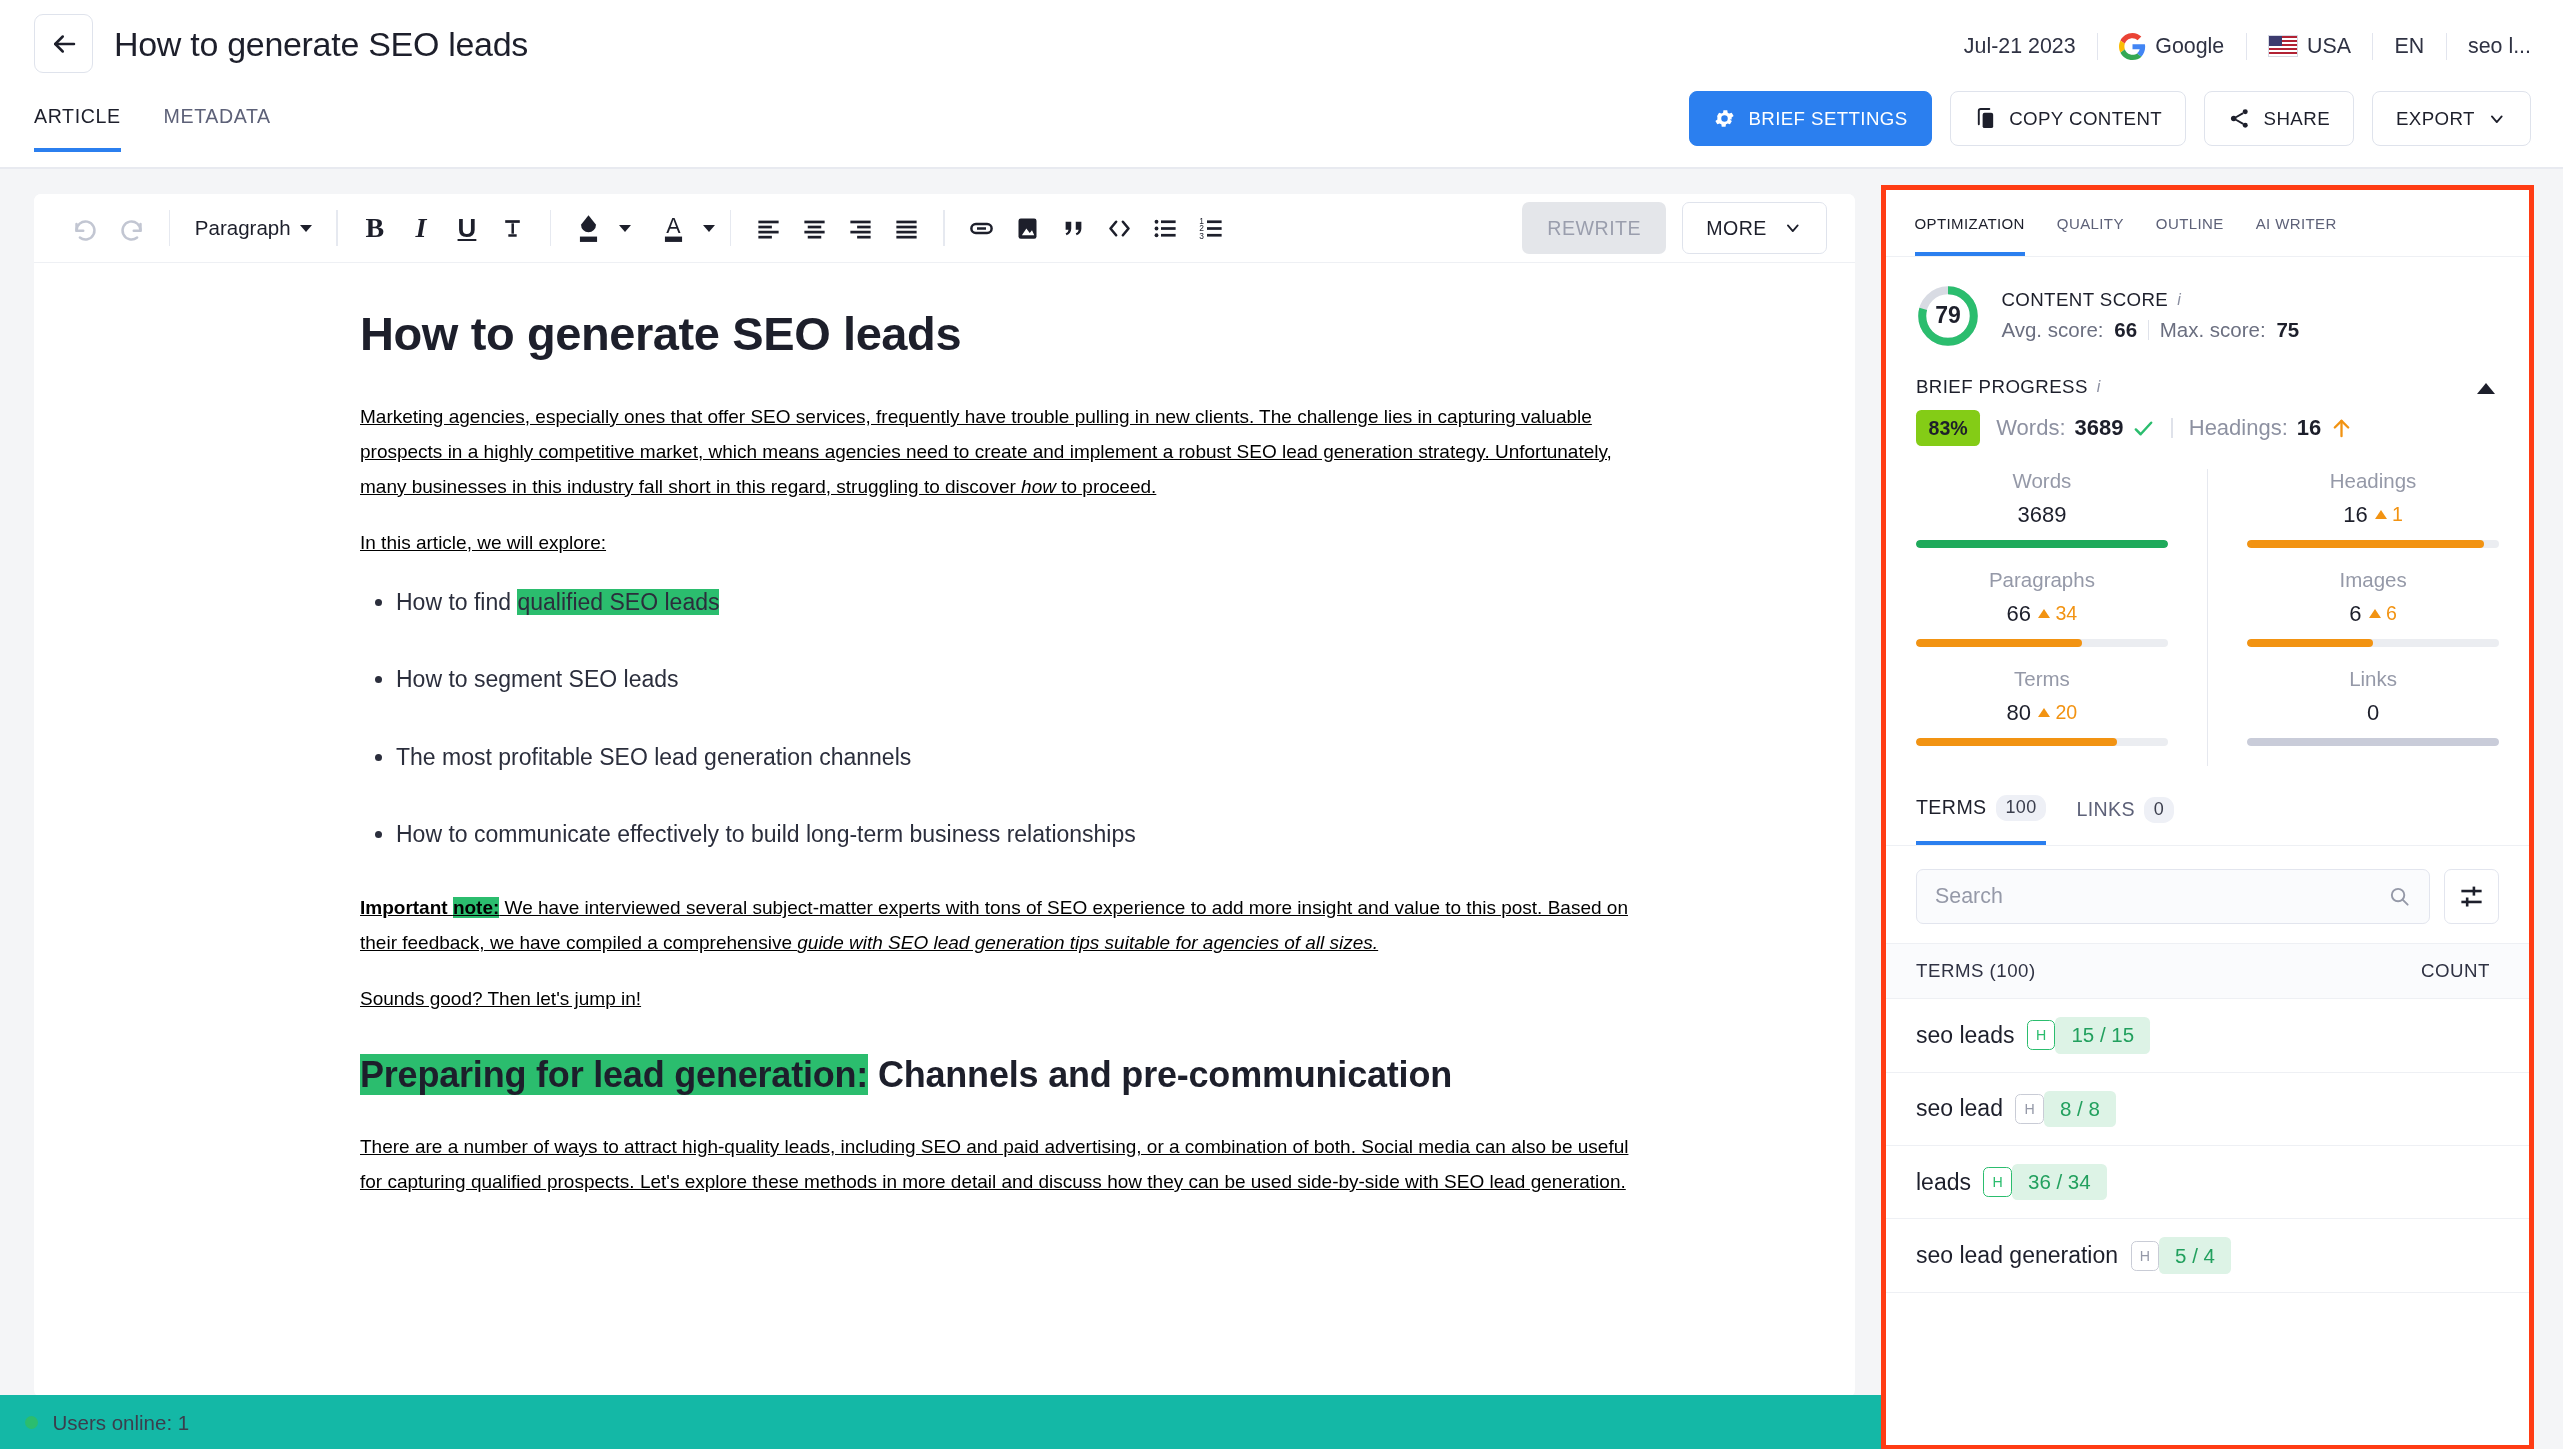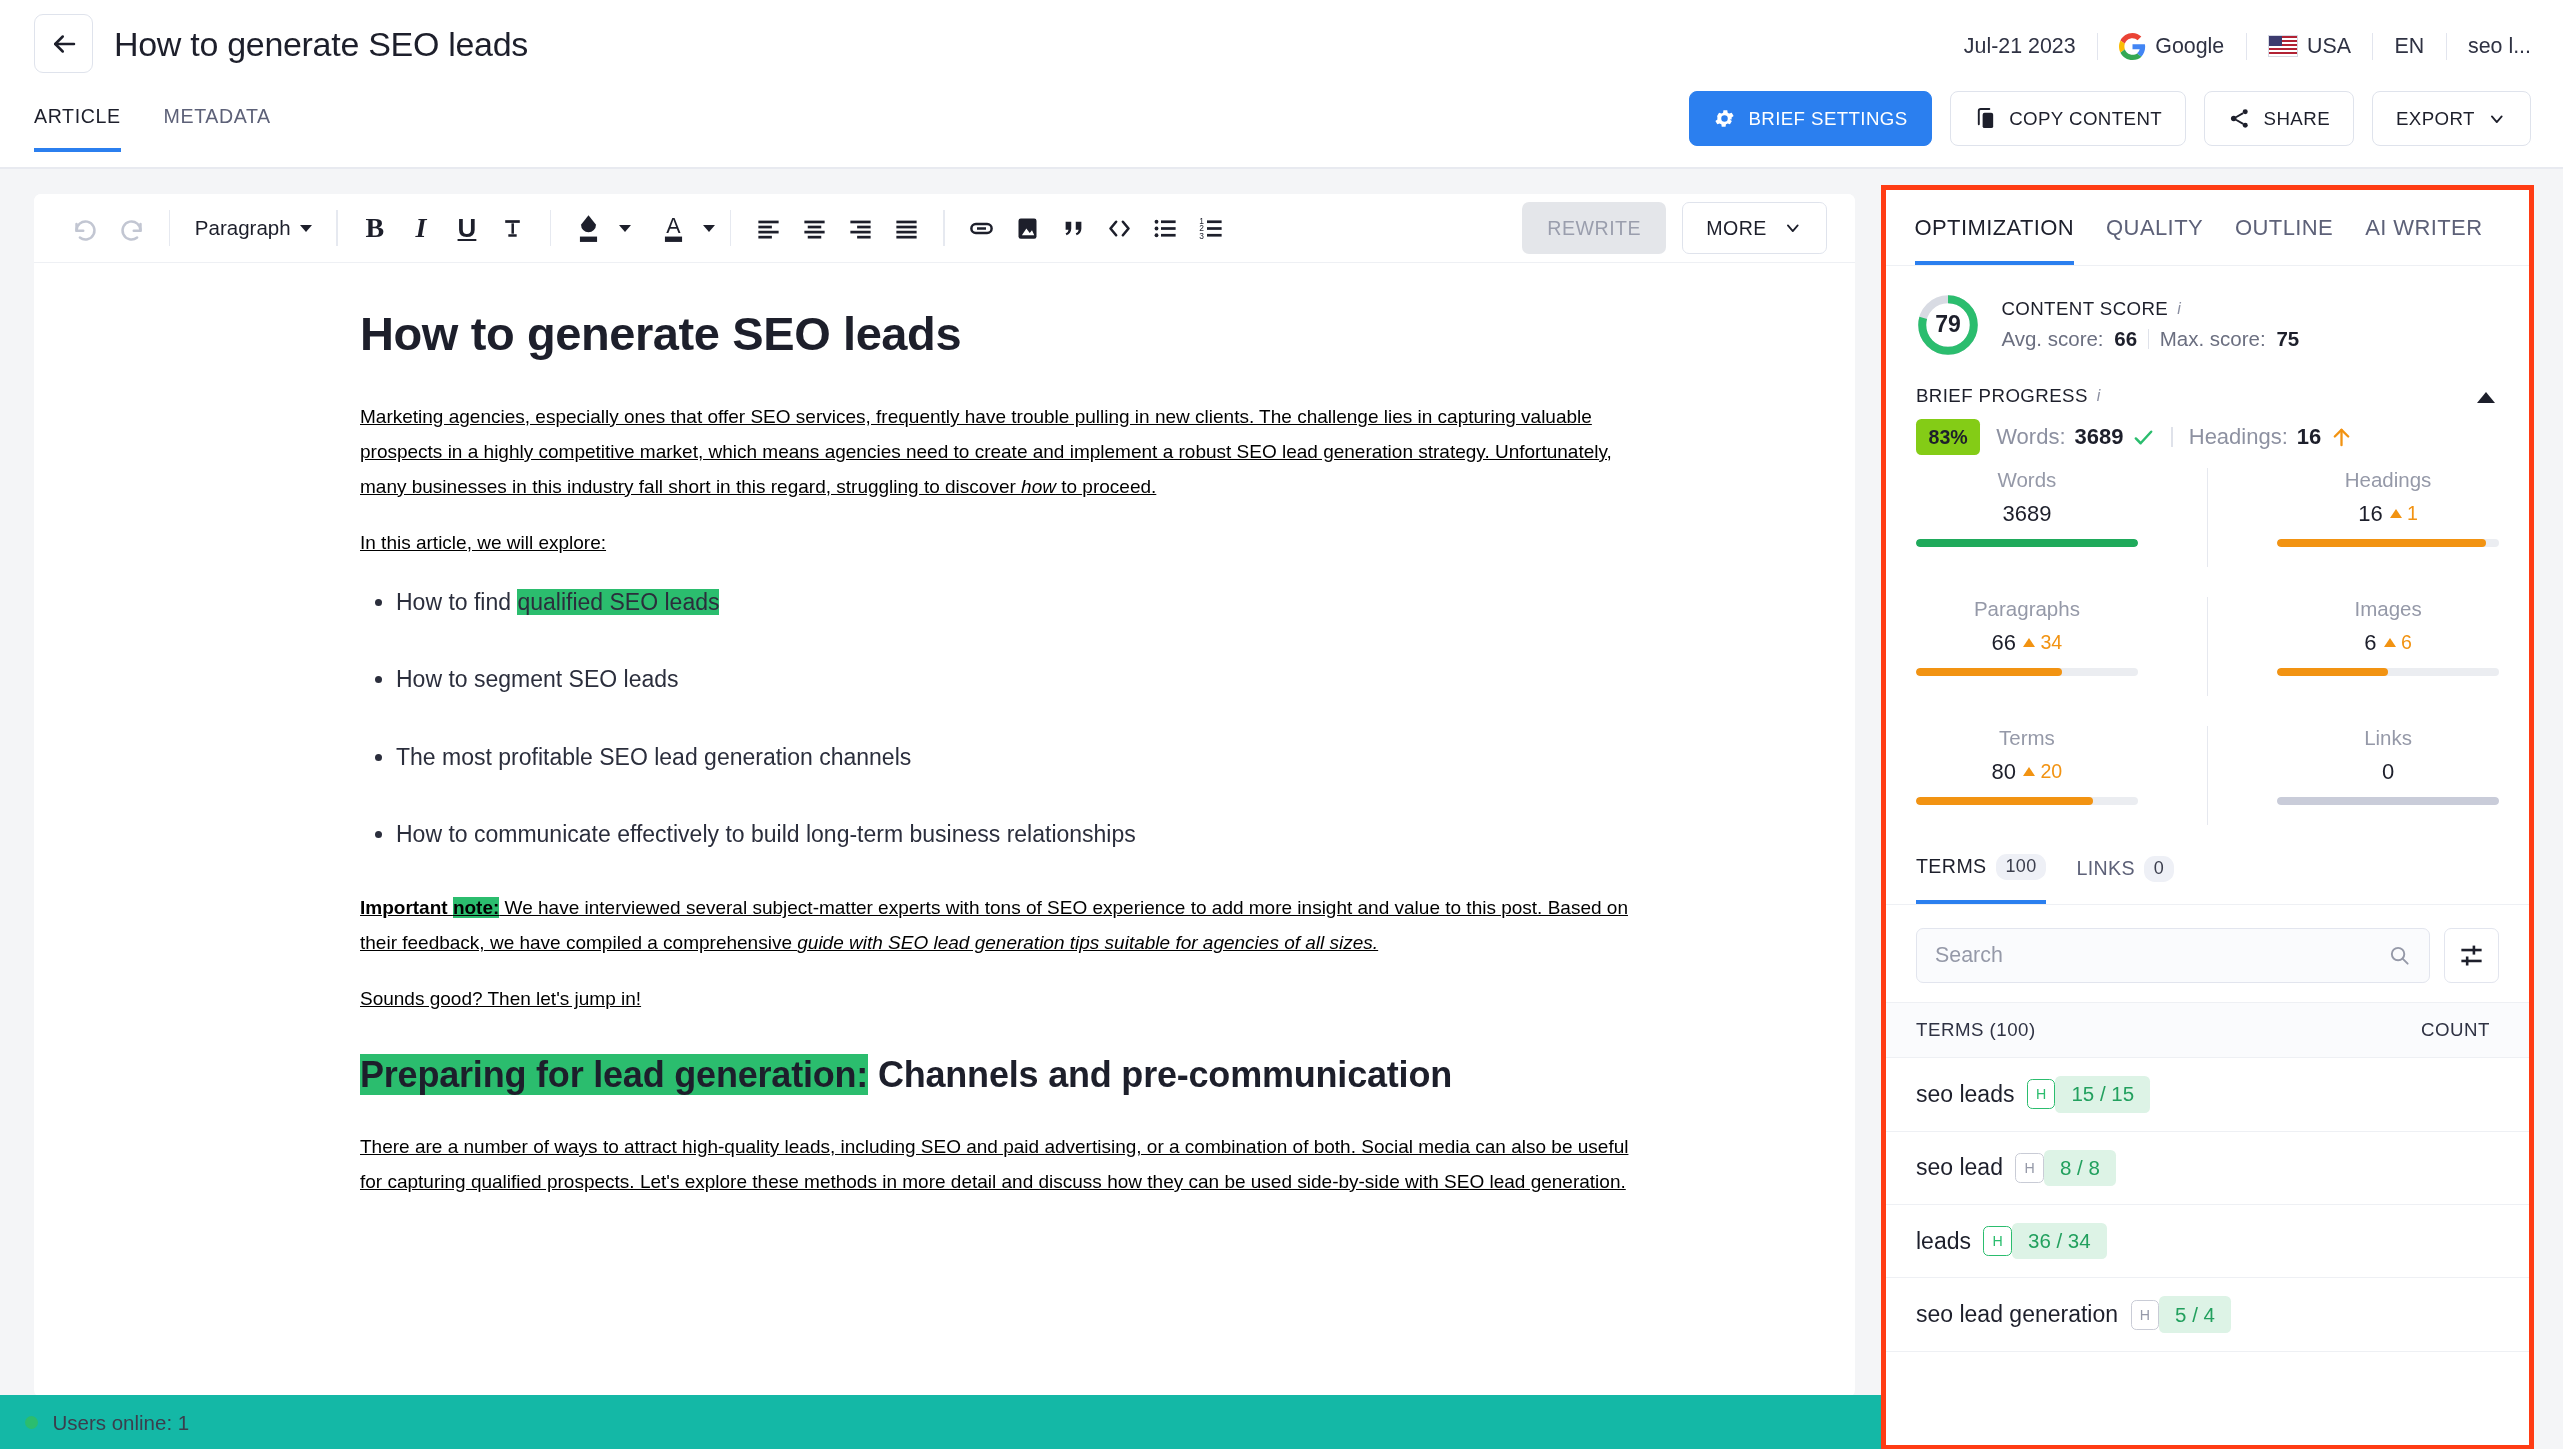--- a/index.html
+++ b/index.html
@@ -151,21 +151,21 @@
   .right-panel {
     position: absolute; left: 1881px; top: 16px;
     width: 653px; height: 1265px;
     background: #fff; border: 5.3px solid #ff3c14; overflow: hidden;
   }
   .rp-tabs {
     display: flex; gap: 32px; padding: 25px 28.5px 0 28.5px;
     border-bottom: 1.3px solid #eef0f4;
   }
   .rp-tab {
-    font-size: 22px; letter-spacing: 0.4px; color: #5d6178; padding-bottom: 19.6px; cursor: pointer;
+    font-size: 15px; letter-spacing: 0.4px; color: #5d6178; padding-bottom: 19.6px; cursor: pointer;
     white-space: nowrap;
   }
   .rp-tab.active { color: #1d1f2b; border-bottom: 4.4px solid #2b7fef; }
 
   .score-row { display: flex; align-items: center; gap: 21.4px; padding: 27px 27px 23px 30px; }
   .ring { position: relative; width: 64px; height: 64px; flex: 0 0 auto; }
   .ring svg { transform: rotate(-90deg); }
   .ring-val {
     position: absolute; inset: 0; display: flex; align-items: center; justify-content: center;
     font-size: 23px; font-weight: 700; color: #1d1f2b;
@@ -190,22 +190,22 @@
   }
   .brief-stat { font-size: 22px; color: #8d91a1; display: flex; align-items: center; gap: 9px; }
   .brief-stat b { color: #1d1f2b; font-weight: 700; }
   .collapse-arrow {
     position: absolute; right: 34px; top: 12.5px;
     width: 0; height: 0; border-left: 9.8px solid transparent; border-right: 9.8px solid transparent;
     border-bottom: 11.6px solid #1d1f2b; cursor: pointer;
   }
 
   .metrics {
-    margin: 13px 30px 0 30px; display: grid; grid-template-columns: 1fr 1.3px 1fr;
-    column-gap: 0; row-gap: 0; gap: 30px;
+    margin: 23px 30px 0 30px; display: grid; grid-template-columns: 1fr 1.3px 1fr;
+    column-gap: 0; row-gap: 0;
   }
   .m-cell { padding: 0 0 19.6px 0; }
   .m-cell.right { padding-left: 39px; }
   .m-cell.left { padding-right: 39px; }
   .m-name { font-size: 20.5px; color: #9599a8; text-align: center; margin-bottom: 9px; }
   .m-val { font-size: 22px; color: #1d1f2b; text-align: center; margin-bottom: 12.5px; display: flex; align-items: center; justify-content: center; gap: 7.1px; }
   .m-delta { color: #f29312; font-size: 19.6px; display: flex; align-items: center; gap: 5.3px; }
   .tri-up { width:0;height:0;border-left:6.2px solid transparent;border-right:6.2px solid transparent;border-bottom:9px solid #f29312; }
   .m-bar { height: 8px; border-radius: 5.3px; background: #ebedf1; overflow: hidden; }
   .m-bar-fill { height: 100%; border-radius: 5.3px; }

